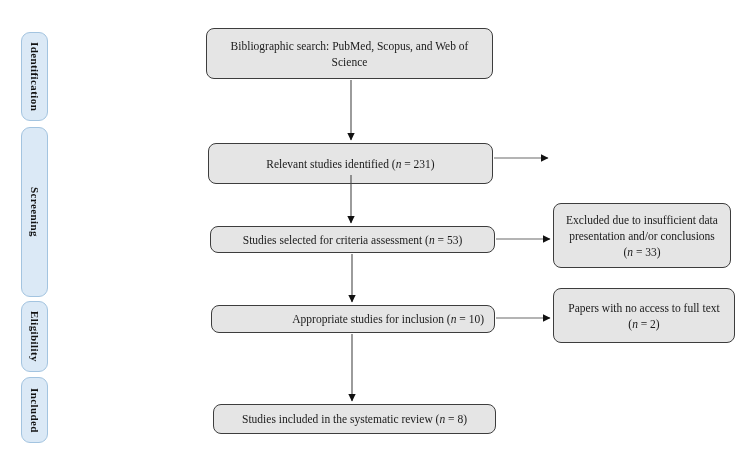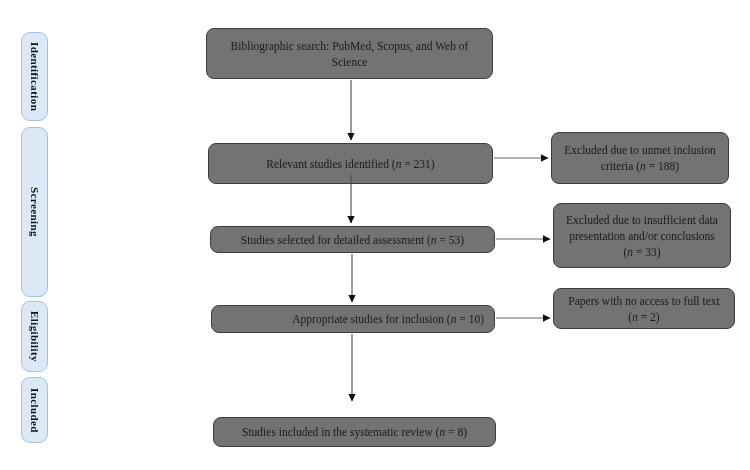--- a/index.html
+++ b/index.html
@@ -28,44 +28,44 @@
     letter-spacing: 0.4px;
     color: #111111;
   }
   .stage-identification { top: 32px;  height: 89px; }
   .stage-screening      { top: 127px; height: 170px; }
   .stage-eligibility    { top: 301px; height: 71px; }
   .stage-included       { top: 377px; height: 66px; }
 
   .flow-box {
     position: absolute;
-    background: #737373;
+    background: #e5e5e5;
     border: 1.5px solid #3d3d3d;
     border-radius: 8px;
     box-sizing: border-box;
     display: flex;
     align-items: center;
     justify-content: center;
     text-align: center;
     font-size: 11.5px;
     line-height: 16px;
     color: #1a1a1a;
     padding: 2px 10px;
   }
   .flow-box i { font-style: italic; }
 
   .box-search     { left: 206px; top: 28px;  width: 287px; height: 51px; }
   .box-identified { left: 208px; top: 143px; width: 285px; height: 41px; }
   .box-assessed   { left: 210px; top: 226px; width: 285px; height: 27px; }
   .box-inclusion  { left: 211px; top: 305px; width: 284px; height: 28px; justify-content: flex-end; }
-  .box-included   { left: 213px; top: 404px; width: 283px; height: 30px; margin-top: 13px; }
+  .box-included   { left: 213px; top: 404px; width: 283px; height: 30px; }
 
   .box-excl-criteria { left: 551px; top: 132px; width: 178px; height: 52px; }
   .box-excl-data     { left: 553px; top: 203px; width: 178px; height: 65px; }
-  .box-excl-fulltext { left: 553px; top: 288px; width: 182px; height: 41px; }
+  .box-excl-fulltext { left: 553px; top: 288px; width: 182px; height: 55px; }
 
   #arrow-layer {
     position: absolute;
     left: 0; top: 0;
     width: 750px;
     height: 470px;
     pointer-events: none;
   }
 </style>
 </head>
@@ -78,32 +78,29 @@
   <div class="stage stage-eligibility">Eligibility</div>
   <div class="stage stage-included">Included</div>
 
   <div class="flow-box box-search">
     <span><span>Bibliographic search: PubMed, Scopus, and Web of Science</span><i></i><span></span></span>
   </div>
   <div class="flow-box box-identified">
     <span><span>Relevant studies identified (</span><i>n</i><span> = 231)</span></span>
   </div>
   <div class="flow-box box-assessed">
-    <span><span>Studies selected for detailed assessment (</span><i>n</i><span> = 53)</span></span>
+    <span><span>Studies selected for criteria assessment (</span><i>n</i><span> = 53)</span></span>
   </div>
   <div class="flow-box box-inclusion">
     <span><span>Appropriate studies for inclusion (</span><i>n</i><span> = 10)</span></span>
   </div>
   <div class="flow-box box-included">
     <span><span>Studies included in the systematic review (</span><i>n</i><span> = 8)</span></span>
   </div>
 
-  <div class="flow-box box-excl-criteria">
-    <span><span>Excluded due to unmet inclusion criteria (</span><i>n</i><span> = 188)</span></span>
-  </div>
   <div class="flow-box box-excl-data">
     <span><span>Excluded due to insufficient data presentation and/or conclusions (</span><i>n</i><span> = 33)</span></span>
   </div>
   <div class="flow-box box-excl-fulltext">
     <span><span>Papers with no access to full text (</span><i>n</i><span> = 2)</span></span>
   </div>
 
   <svg id="arrow-layer" viewBox="0 0 750 470" xmlns="http://www.w3.org/2000/svg">
     <defs>
       <marker id="arrowhead" markerWidth="9" markerHeight="9" refX="7.5" refY="4.5" orient="auto" markerUnits="userSpaceOnUse">

